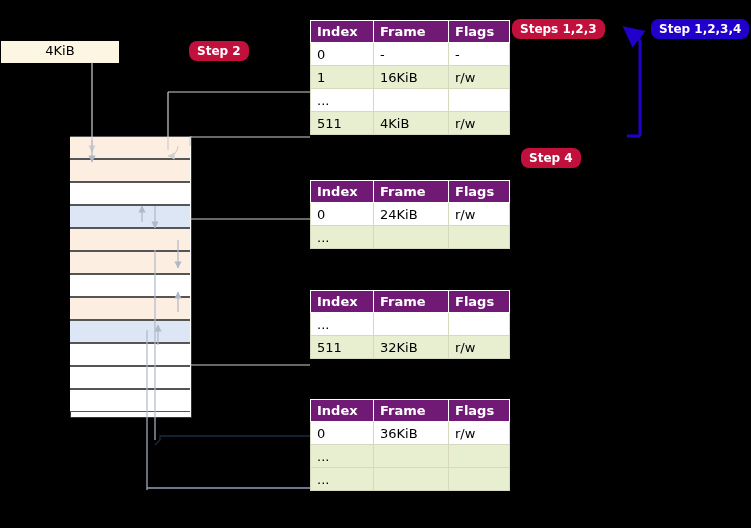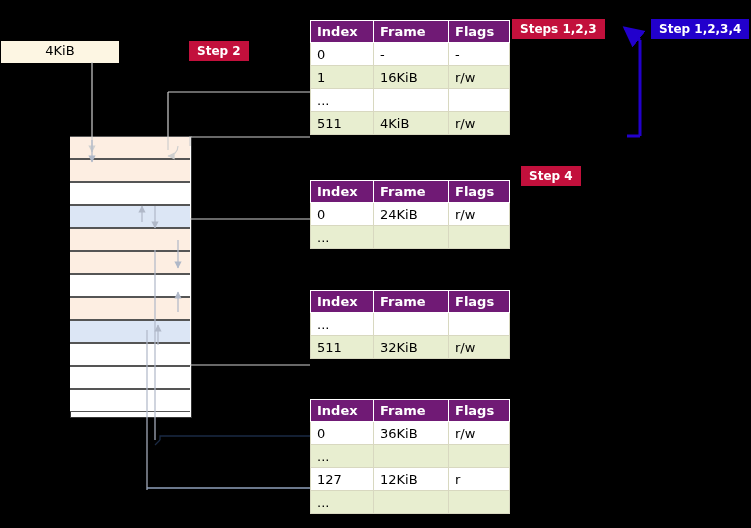--- a/index.html
+++ b/index.html
@@ -47,20 +47,21 @@
   .pt .c-flags { width: 48px; }
 
   
   .badge {
     position: absolute;
     color: #ffffff;
     font-size: 12px;
     font-weight: bold;
     padding: 3px 8px;
     white-space: nowrap;
+    border-radius: 8px;
   }
   .badge.crimson { background: #c2103c; }
   .badge.blue { background: #2200cc; }
 
   
   .kib-box {
     position: absolute;
     background: #fdf6e3;
     border: 1px solid #000000;
     color: #000000;
@@ -98,21 +99,21 @@
 
   <div class="badge crimson" style="left:189px; top:41px;">
     <span>Step 2</span>
   </div>
   <div class="badge crimson" style="left:512px; top:19px;">
     <span>Steps 1,2,3</span>
   </div>
   <div class="badge blue" style="left:651px; top:19px;">
     <span>Step 1,2,3,4</span>
   </div>
-  <div class="badge crimson" style="left:521px; top:166px;">
+  <div class="badge crimson" style="left:521px; top:148px;">
     <span>Step 4</span>
   </div>
 
   <div class="memcol" style="left:70px; top:136px; width:120px; height:280px; background:#ffffff;">
   </div>
   <div id="memrows">
       <div class="memrow" style="left: 70px; top: 136px; width: 120px; height: 23px; background: rgb(253, 238, 226);"></div>
       <div class="memrow" style="left: 70px; top: 159px; width: 120px; height: 23px; background: rgb(253, 238, 226);"></div>
       <div class="memrow" style="left: 70px; top: 182px; width: 120px; height: 23px; background: rgb(255, 255, 255);"></div>
       <div class="memrow" style="left: 70px; top: 205px; width: 120px; height: 23px; background: rgb(220, 230, 245);"></div>
@@ -214,25 +215,20 @@
         <tr>
           <td class="c-index">0</td>
           <td class="c-frame">36KiB</td>
           <td class="c-flags">r/w</td>
         </tr>
         <tr class="alt">
           <td class="c-index">...</td>
           <td class="c-frame"></td>
           <td class="c-flags"></td>
         </tr>
-        <tr>
-          <td class="c-index">127</td>
-          <td class="c-frame">12KiB</td>
-          <td class="c-flags">r</td>
-        </tr>
         <tr class="alt">
           <td class="c-index">...</td>
           <td class="c-frame"></td>
           <td class="c-flags"></td>
         </tr>
       </tbody>
   </table>
 
   <svg class="overlay">
     <defs>

